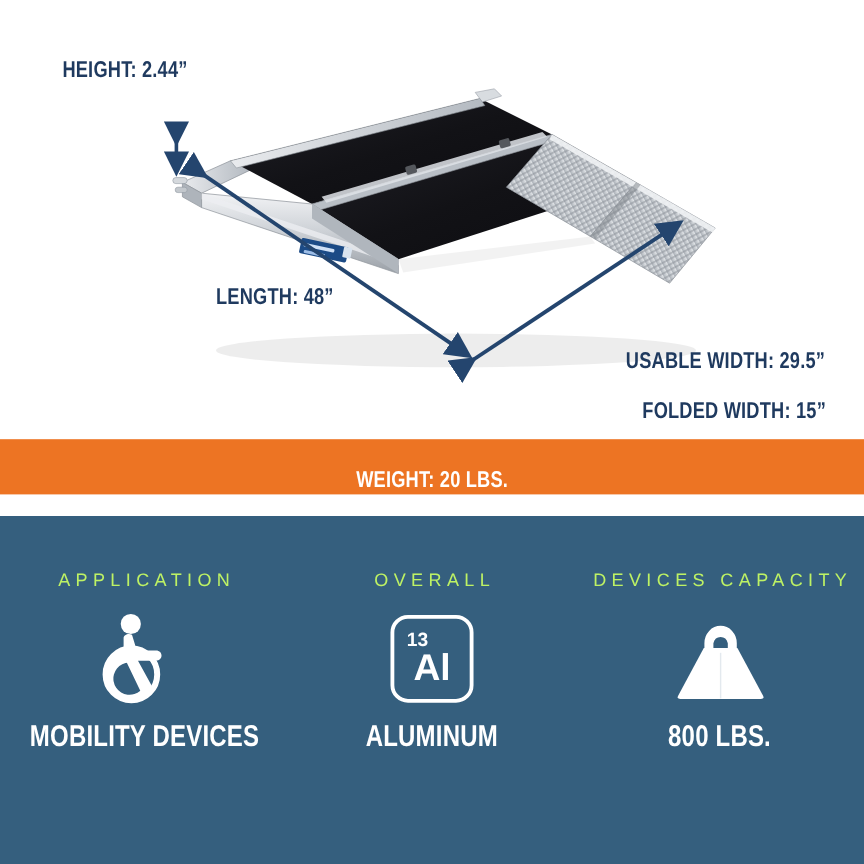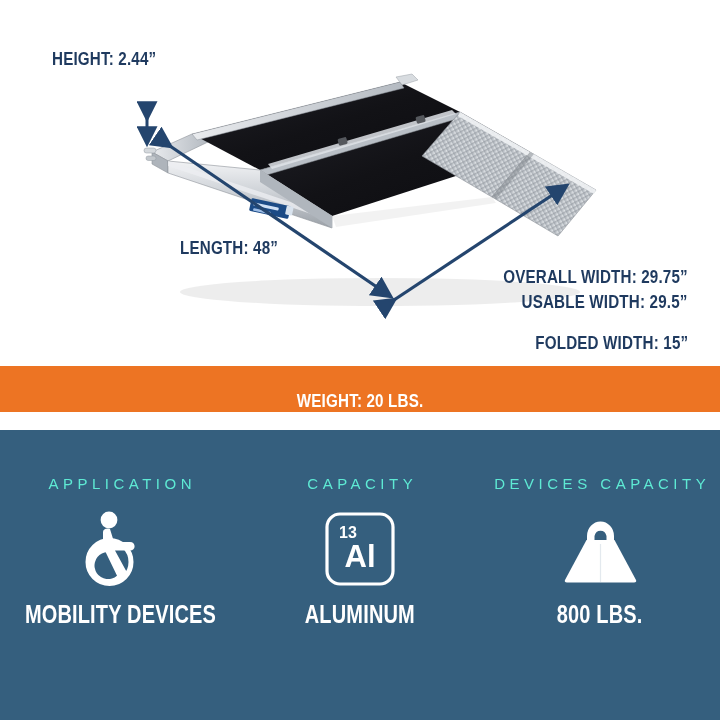--- a/index.html
+++ b/index.html
@@ -58,21 +58,21 @@
   #feature-row{
     position:absolute;left:0;top:0;width:720px;height:235px;
     display:flex;align-items:flex-start;
   }
   .feature-col{
     flex:1 1 0;
     display:flex;flex-direction:column;align-items:center;
     padding-top:45px;
   }
   .feature-head{
-    color:#5eead4;font-size:15px;letter-spacing:4.5px;
+    color:#bef264;font-size:15px;letter-spacing:4.5px;
     font-family:"Liberation Sans Narrow","Liberation Sans",sans-serif;
     font-weight:normal;white-space:nowrap;text-indent:4.5px;
   }
   .feature-icon{height:82px;display:flex;align-items:center;justify-content:flex-end;margin-top:16px;}
   .feature-value{color:#ffffff;font-size:25px;margin-top:10px;}
 </style>
 </head>
 <body>
 
 <div id="page">
@@ -160,23 +160,20 @@
 
       <line x1="394" y1="300" x2="566" y2="186" stroke="#24456e" stroke-width="3.2" marker-start="url(#ah)" marker-end="url(#ah)"></line>
     </svg>
 
     <div class="spec-label" id="height-label">
       <div class="cond">HEIGHT: 2.44”</div>
     </div>
     <div class="spec-label" id="length-label">
       <div class="cond">LENGTH: 48”</div>
     </div>
-    <div class="spec-label" id="overall-width-label">
-      <div class="cond right">OVERALL WIDTH: 29.75”</div>
-    </div>
     <div class="spec-label" id="usable-width-label">
       <div class="cond right">USABLE WIDTH: 29.5”</div>
     </div>
     <div class="spec-label" id="folded-width-label">
       <div class="cond right">FOLDED WIDTH: 15”</div>
     </div>
   </div>
 
   <div id="weight-band">
     <div id="weight-text" class="cond center">WEIGHT: 20 LBS.</div>
@@ -198,21 +195,21 @@
                      L21.6,40 C20.6,37.8 20,35.4 20,33 Z" fill="#ffffff"></path>
 
             <path d="M30,30 A22,22 0 1 0 44,66 L38.5,55.5 A13.5,13.5 0 1 1 30,43 Z" fill="#ffffff"></path>
             <circle cx="26.5" cy="52" r="21.5" fill="none" stroke="#ffffff" stroke-width="5"></circle>
           </svg>
         </div>
         <div class="feature-value cond center">MOBILITY DEVICES</div>
       </div>
 
       <div class="feature-col">
-        <div class="feature-head">CAPACITY</div>
+        <div class="feature-head">OVERALL</div>
         <div class="feature-icon">
           <svg width="74" height="76" viewBox="0 0 74 76">
             <rect x="4" y="3" width="66" height="70" rx="13" ry="13" fill="none" stroke="#ffffff" stroke-width="3.2"></rect>
             <text x="16" y="27" fill="#ffffff" font-family="'Liberation Sans Narrow','Liberation Sans',sans-serif" font-size="16" font-weight="bold">13</text>
             <text x="37" y="56" fill="#ffffff" text-anchor="middle" font-family="'Liberation Sans Narrow','Liberation Sans',sans-serif" font-size="31" font-weight="bold">Al</text>
           </svg>
         </div>
         <div class="feature-value cond center">ALUMINUM</div>
       </div>
 

